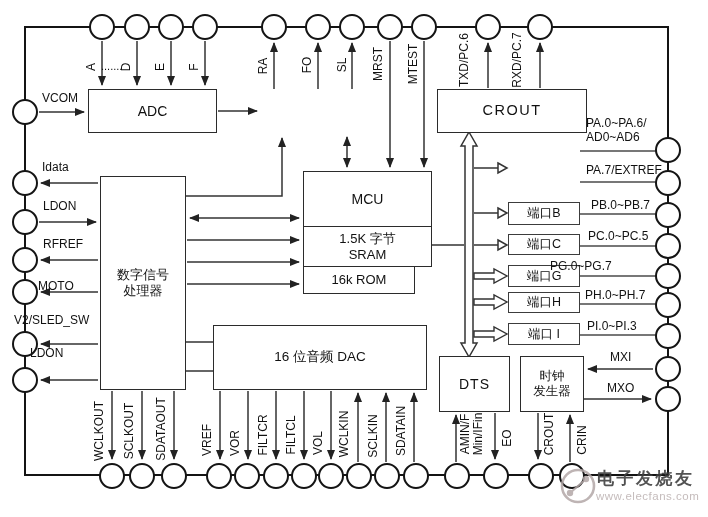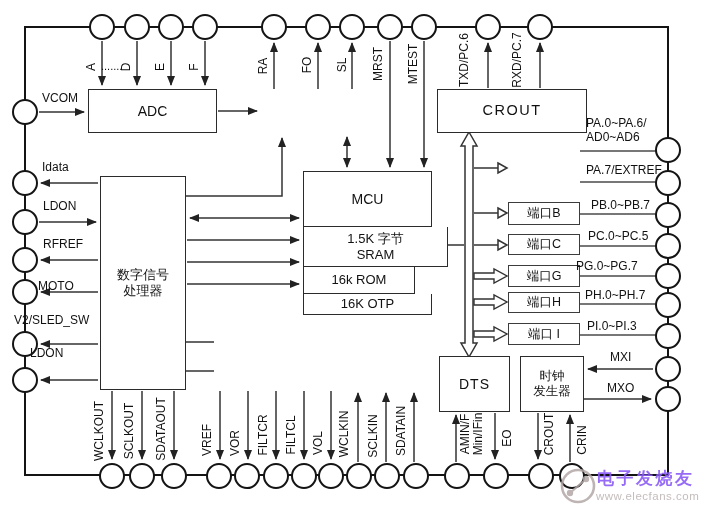--- a/index.html
+++ b/index.html
@@ -12,31 +12,31 @@
   .pin{position:absolute;width:26px;height:26px;box-sizing:border-box;border:2px solid #141414;
        border-radius:50%;background:#fff;}
   .vlabel{position:absolute;font-size:12px;white-space:pre-line;line-height:1.05;text-align:center;
           transform:translate(-50%,-50%) rotate(-90deg);}
   .hlabel{position:absolute;font-size:12px;white-space:pre-line;line-height:1.15;}
   #pins,#ports{position:absolute;left:0;top:0;width:708px;height:517px;pointer-events:none;}
   #b-adc{left:88px;top:89px;width:129px;height:44px;font-size:14px;}
   #b-servo{left:261px;top:90px;width:107px;height:43px;font-size:13px;}
   #b-uart{left:437px;top:89px;width:150px;height:44px;font-size:14.5px;letter-spacing:1.5px;}
   #b-mcu1{left:303px;top:171px;width:129px;height:56px;font-size:14px;}
-  #b-mcu2{left:303px;top:227px;width:145px;height:40px;font-size:13px;border-top:none;}
+  #b-mcu2{left:303px;top:227px;width:129px;height:40px;font-size:13px;border-top:none;}
   #b-mcu3{left:303px;top:267px;width:112px;height:27px;font-size:13px;border-top:none;}
   #b-mcu4{left:303px;top:294px;width:129px;height:21px;font-size:13px;border-top:none;}
   #b-dsp{left:100px;top:176px;width:86px;height:214px;font-size:13px;}
   #b-dac{left:213px;top:325px;width:214px;height:65px;font-size:13.5px;}
   #b-dts{left:439px;top:356px;width:71px;height:56px;font-size:14px;letter-spacing:1px;}
   #b-clk{left:520px;top:356px;width:64px;height:56px;font-size:12.5px;}
   .port{left:508px;width:72px;font-size:12.5px;border-width:1.4px;border-color:#3c3c3c;}
   #ellipsis{left:101px;top:60px;font-size:11px;letter-spacing:0;}
   #wm-title{position:absolute;left:597px;top:467px;font-size:17px;font-weight:bold;
-            color:#8b5cf6;letter-spacing:2.5px;opacity:.9;}
+            color:#404040;letter-spacing:2.5px;opacity:.9;}
   #wm-url{position:absolute;left:596px;top:490px;font-size:11.5px;color:#bfb5b5;
           letter-spacing:.5px;opacity:.9;}
 </style>
 </head>
 <body>
 
 <div class="canvas">
 
   <svg class="layer" width="708" height="517" viewBox="0 0 708 517">
     <defs>
@@ -139,23 +139,23 @@
       <line x1="580" y1="335" x2="656" y2="335"></line>
     </g>
   </svg>
 
   <div id="b-adc" class="box">ADC</div>
   <div id="b-uart" class="box">CROUT</div>
   <div id="b-mcu1" class="box">MCU</div>
   <div id="b-mcu2" class="box">1.5K 字节
 SRAM</div>
   <div id="b-mcu3" class="box">16k ROM</div>
-  <div id="b-mcu4" class="box">16K OTP</div>
   <div id="b-dsp" class="box">数字信号
 处理器</div>
+  <div id="b-dac" class="box">16 位音频 DAC</div>
   <div id="b-dts" class="box">DTS</div>
   <div id="b-clk" class="box">时钟
 发生器</div>
 
   <div id="ports">
       <div class="box port" style="top: 202px; height: 23px;">端口B</div>
       <div class="box port" style="top: 234px; height: 21px;">端口C</div>
       <div class="box port" style="top: 292px; height: 21px;">端口H</div>
       <div class="box port" style="top: 265px; height: 22px;">端口G</div>
       <div class="box port" style="top: 323px; height: 22px;">端口 I</div>
@@ -203,21 +203,21 @@
       <div class="pin" style="left: 655px; top: 137px;"></div>
       <div class="hlabel" style="left: 586px; top: 117px;">PA.0~PA.6/
 AD0~AD6</div>
       <div class="pin" style="left: 655px; top: 170px;"></div>
       <div class="hlabel" style="left: 586px; top: 164px;">PA.7/EXTREF</div>
       <div class="pin" style="left: 655px; top: 202px;"></div>
       <div class="hlabel" style="left: 591px; top: 199px;">PB.0~PB.7</div>
       <div class="pin" style="left: 655px; top: 233px;"></div>
       <div class="hlabel" style="left: 588px; top: 230px;">PC.0~PC.5</div>
       <div class="pin" style="left: 655px; top: 263px;"></div>
-      <div class="hlabel" style="left: 576px; top: 260px; text-align: right;">PG.0~PG.7</div>
+      <div class="hlabel" style="left: 550px; top: 260px; text-align: right;">PG.0~PG.7</div>
       <div class="pin" style="left: 655px; top: 292px;"></div>
       <div class="hlabel" style="left: 585px; top: 289px;">PH.0~PH.7</div>
       <div class="pin" style="left: 655px; top: 323px;"></div>
       <div class="hlabel" style="left: 587px; top: 320px;">PI.0~PI.3</div>
       <div class="pin" style="left: 655px; top: 356px;"></div>
       <div class="hlabel" style="left: 610px; top: 351px;">MXI</div>
       <div class="pin" style="left: 655px; top: 386px;"></div>
       <div class="hlabel" style="left: 607px; top: 382px;">MXO</div>
       <div class="pin" style="left: 99px; top: 463px;"></div>
       <div class="vlabel" style="left: 99px; top: 431px;">WCLKOUT</div>

